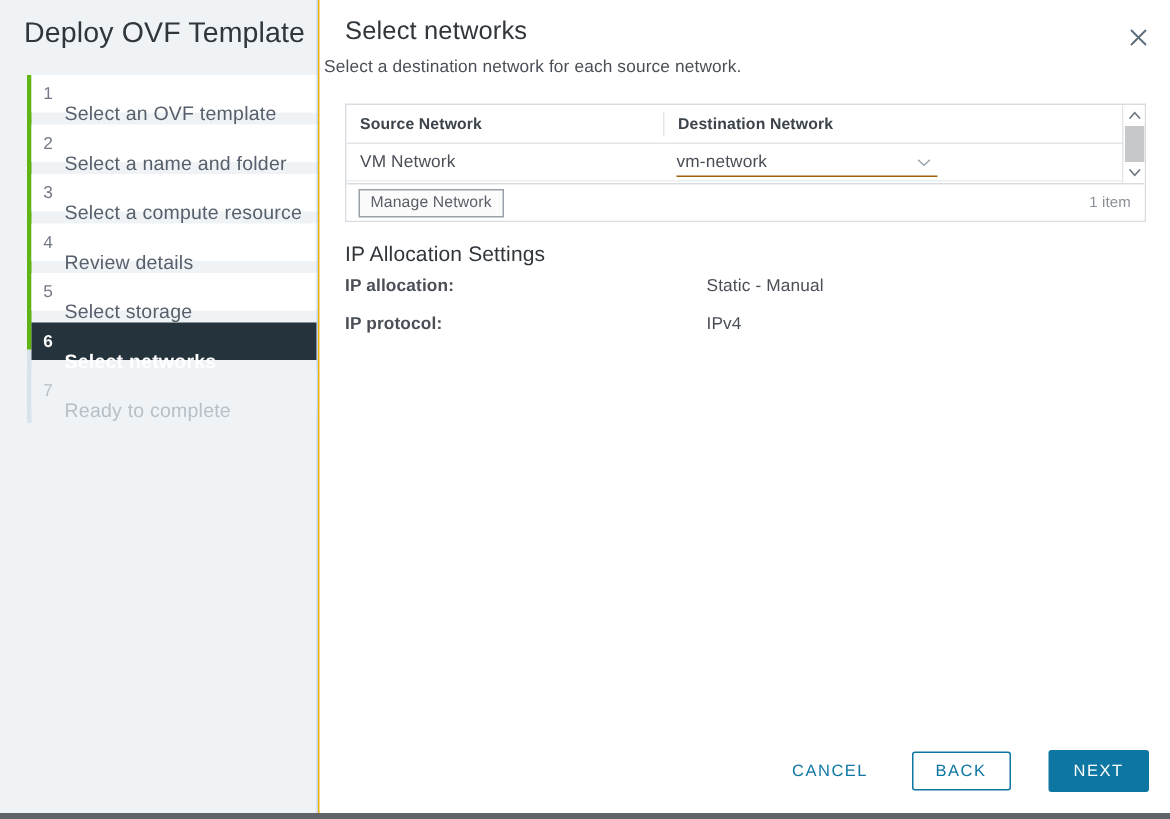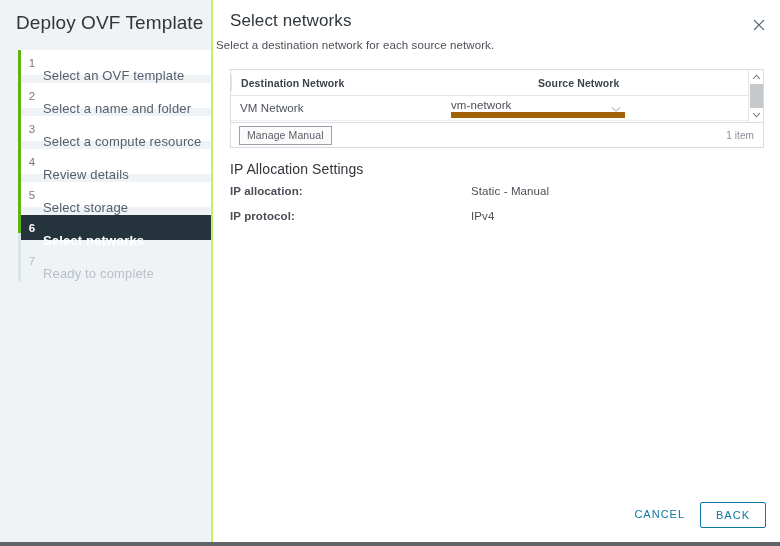--- a/index.html
+++ b/index.html
@@ -7,21 +7,21 @@
     width: 780px;
     height: 546px;
     overflow: hidden;
     font-family: "Liberation Sans", sans-serif;
     background: #ffffff;
   }
   #wizard {
     position: relative;
     width: 632px;
     height: 546px;
-    background: #bef264;
+    background: #eab308;
   }
 
   
   #sidebar {
     position: absolute;
     left: 0; top: 0;
     width: 212px;
     height: 542px;
     background: #eff3f6;
     border-right: 1px solid #cdd6e0;
@@ -184,21 +184,21 @@
     color: #4a4f57;
     padding-left: 9px;
     letter-spacing: .1px;
   }
   .td-source { width: 211px; flex: none; }
   .td-dest { width: 298px; flex: none; padding-left: 9px; }
   .net-select {
     position: relative;
     width: 174px;
     height: 19px;
-    border-bottom: 6px solid #a16207;
+    border-bottom: 1px solid #a16207;
     display: flex;
     align-items: center;
     cursor: pointer;
   }
   .net-select .sel-value {
     font-size: 11.5px;
     color: #4a4f57;
     letter-spacing: .1px;
   }
   .net-select .chev {
@@ -291,22 +291,22 @@
   #ip-row-proto { top: 210px; }
   .ip-label { position: absolute; left: 0; color: #4a4f57; font-weight: bold; }
   .ip-value { position: absolute; left: 241px; color: #4a4f57; }
 
   
   #btn-bar {
     position: absolute;
     right: 14px;
     bottom: 14px;
     display: flex;
-    align-items: flex-start;
-    gap: 11px;
+    align-items: center;
+    gap: 25px;
   }
   .btn {
     font-size: 11px;
     letter-spacing: 1px;
     font-family: "Liberation Sans", sans-serif;
     cursor: pointer;
     text-transform: none;
   }
   #btn-cancel {
     color: #0d76a2;
@@ -392,22 +392,22 @@
       <svg width="12" height="12" viewBox="0 0 12 12" aria-hidden="true">
         <path d="M1 1 L11 11 M11 1 L1 11" stroke="#5b6a77" stroke-width="1.2" fill="none"></path>
       </svg>
     </div>
 
     <div id="net-table">
 
       <div id="table-scroll">
 
         <div class="thead">
+          <div class="th th-source">Source Network</div>
           <div class="th th-dest">Destination Network</div>
-          <div class="th th-source">Source Network</div>
         </div>
 
         <div class="trow">
           <div class="td td-source">VM Network</div>
           <div class="td td-dest">
             <div class="net-select">
               <span class="sel-value">vm-network</span>
               <span class="chev">
                 <svg width="10" height="7" viewBox="0 0 10 7" aria-hidden="true">
                   <path d="M1 1.5 L5 5.2 L9 1.5" stroke="#9aa3ac" stroke-width="1" fill="none"></path>
@@ -428,37 +428,38 @@
           <div class="sb-arrow" id="sb-down">
             <svg width="9" height="6" viewBox="0 0 9 6" aria-hidden="true">
               <path d="M1 1 L4.5 4.8 L8 1" stroke="#6d7580" stroke-width="1.1" fill="none"></path>
             </svg>
           </div>
         </div>
 
       </div>
 
       <div id="table-footer">
-        <button id="manage-columns">Manage Manual</button>
+        <button id="manage-columns">Manage Network</button>
         <span id="item-count">1 item</span>
       </div>
     </div>
 
     <div id="ip-section-title">IP Allocation Settings</div>
 
     <div class="ip-row" id="ip-row-alloc">
       <span class="ip-label">IP allocation:</span>
       <span class="ip-value">Static - Manual</span>
     </div>
     <div class="ip-row" id="ip-row-proto">
       <span class="ip-label">IP protocol:</span>
       <span class="ip-value">IPv4</span>
     </div>
 
     <div id="btn-bar">
       <button class="btn" id="btn-cancel">CANCEL</button>
       <button class="btn" id="btn-back">BACK</button>
+      <button class="btn" id="btn-next">NEXT</button>
     </div>
 
   </div>
 
   <div id="bottom-strip"></div>
 </div>
 
 </body></html>

